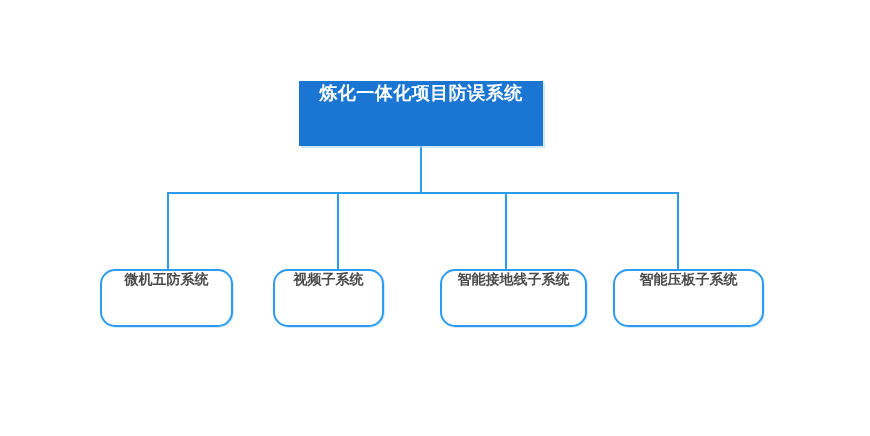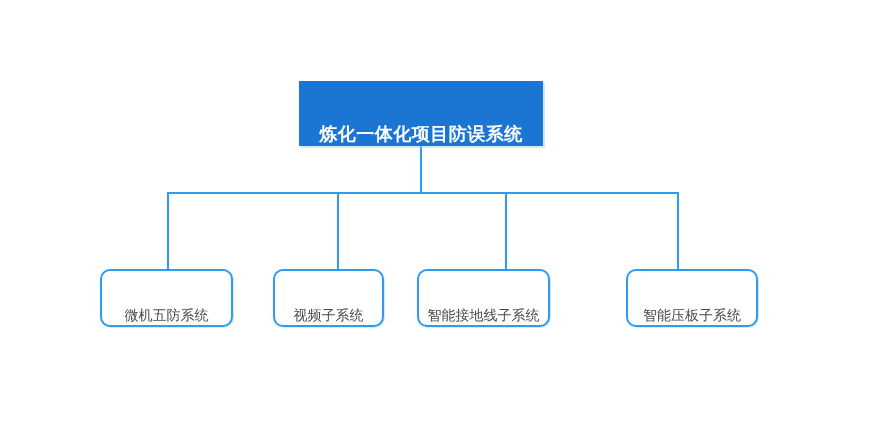--- a/index.html
+++ b/index.html
@@ -13,50 +13,51 @@
     width: 870px;
     height: 436px;
     background: #ffffff;
     overflow: hidden;
   }
   
   .node {
     position: absolute;
     box-sizing: border-box;
     display: flex;
-    align-items: flex-end;
+    align-items: flex-start;
     justify-content: center;
     text-align: center;
   }
   .root-node {
     left: 299px;
     top: 81px;
     width: 244px;
     height: 65px;
     background: #1b75d2;
     color: #ffffff;
     font-size: 18px;
     font-weight: bold;
     letter-spacing: 0.5px;
     box-shadow: 2px 2px 0 rgba(167, 213, 245, 0.55);
   }
   .child-node {
     top: 269px;
     height: 58px;
     background: #ffffff;
     border: 2px solid #2d9cf0;
-    border-radius: 10px;
+    border-radius: 15px;
     color: #4a4a4a;
     font-size: 14px;
     box-shadow: 1px 1px 0 rgba(167, 213, 245, 0.5);
+    font-weight: bold;
   }
   .child-1 { left: 100px; width: 133px; }
   .child-2 { left: 273px; width: 111px; }
-  .child-3 { left: 417px; width: 133px; }
-  .child-4 { left: 613px; width: 132px; margin-left: 13px; }
+  .child-3 { left: 440px; width: 147px; }
+  .child-4 { left: 613px; width: 151px; }
   
   .connector {
     position: absolute;
     background: #2d9cf0;
   }
   .conn-root-v   { left: 420px; top: 146px; width: 2px;  height: 47px; }
   .conn-rail-h   { left: 167px; top: 192px; width: 512px; height: 2px; }
   .conn-drop-1   { left: 167px; top: 192px; width: 2px;  height: 78px; }
   .conn-drop-2   { left: 337px; top: 192px; width: 2px;  height: 78px; }
   .conn-drop-3   { left: 505px; top: 192px; width: 2px;  height: 78px; }

